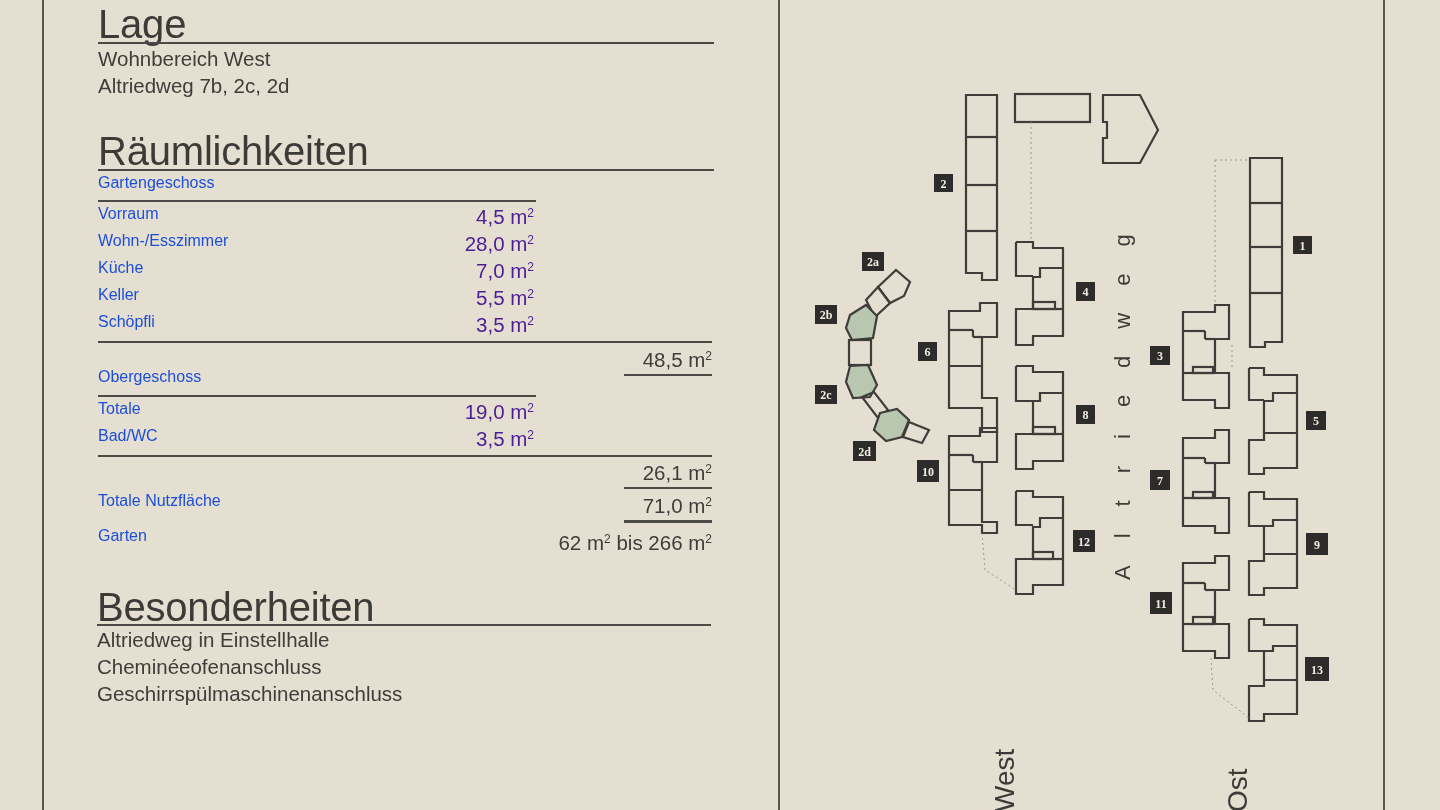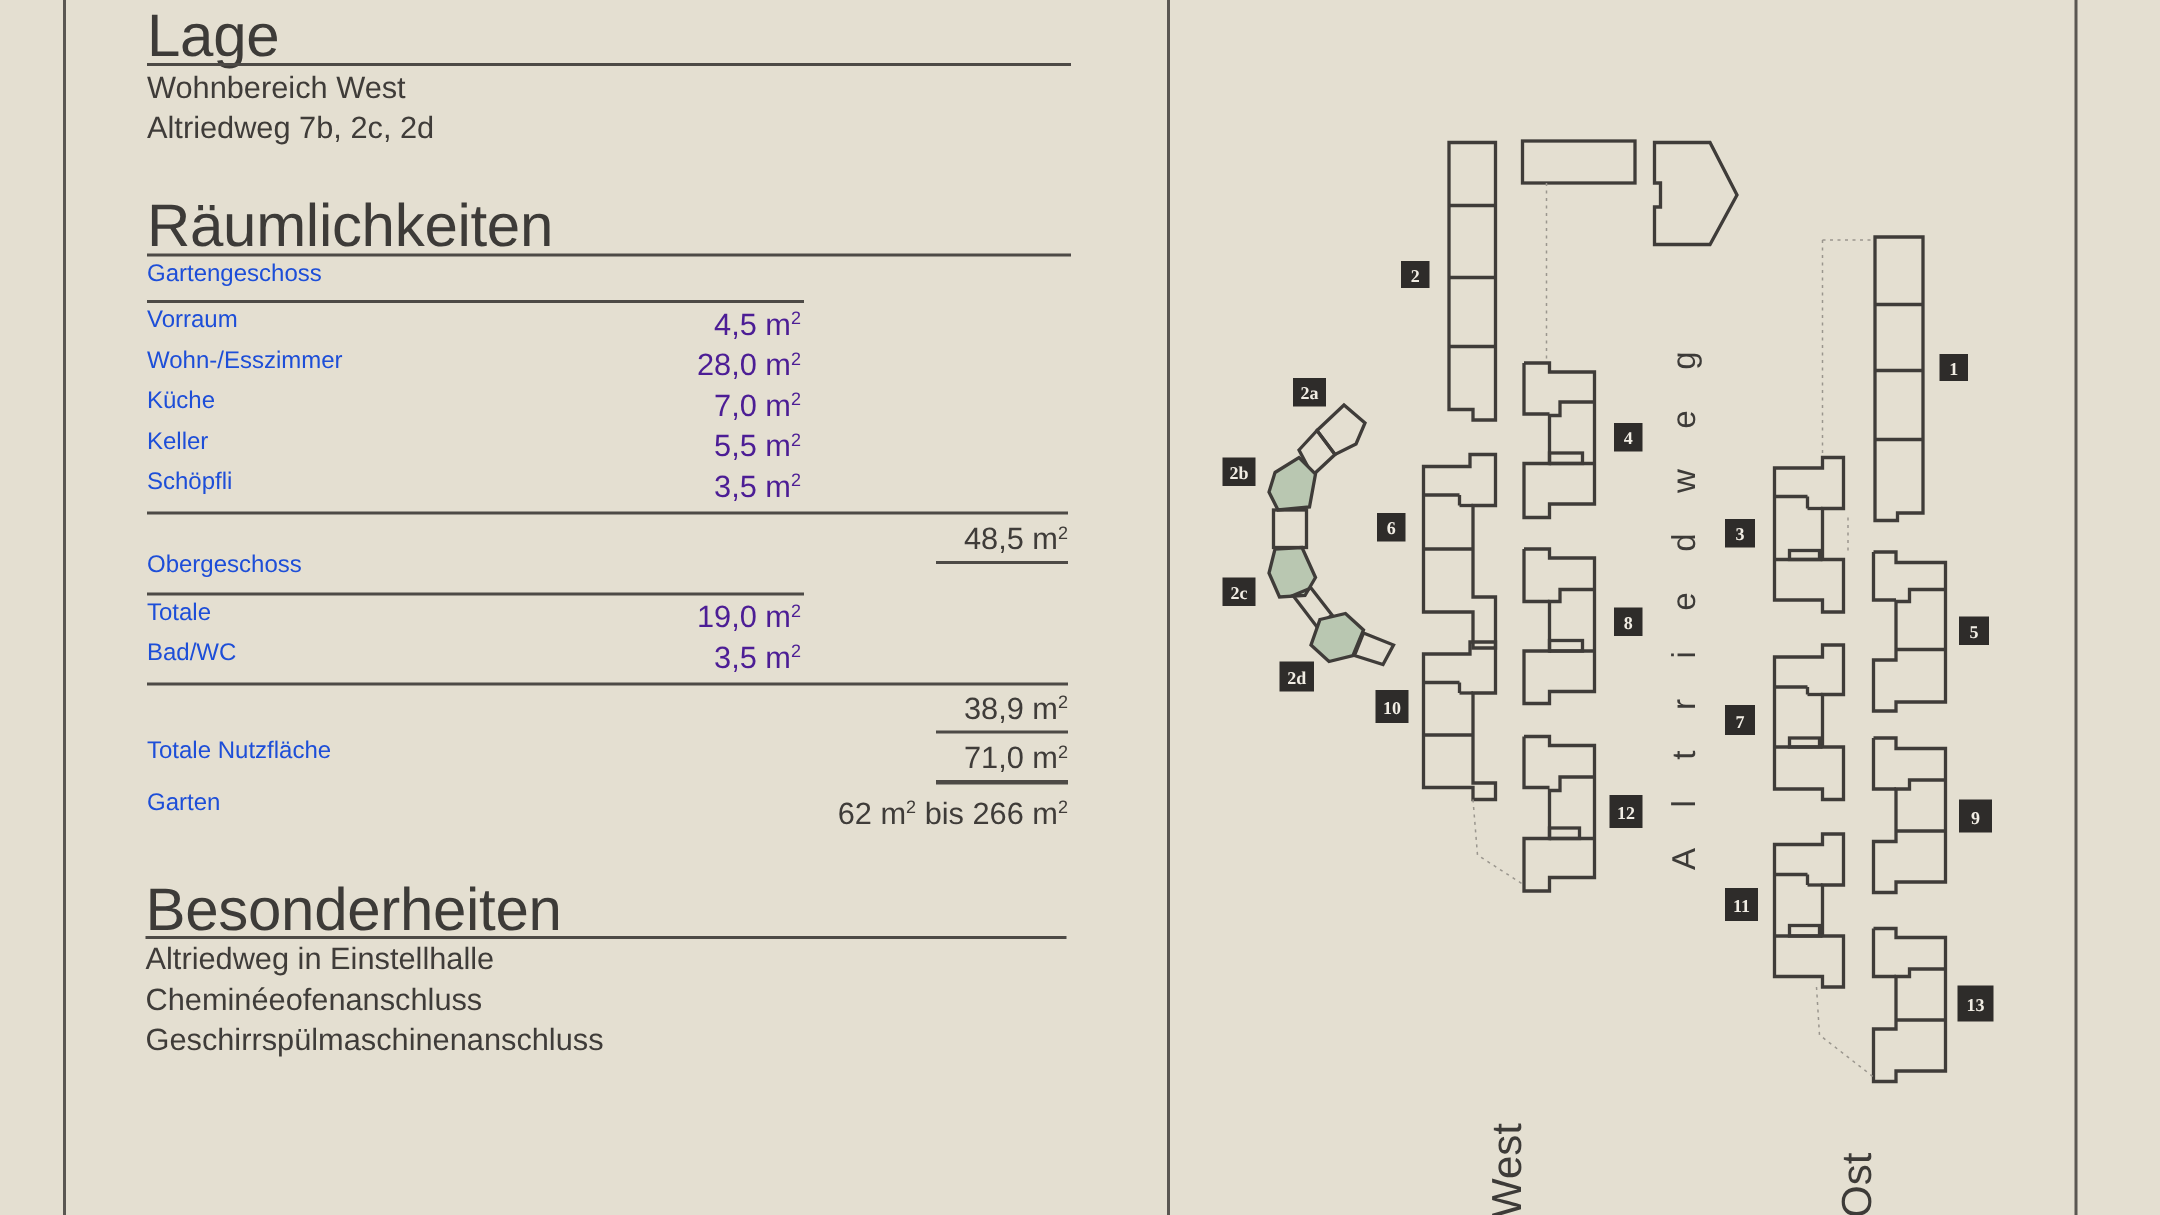--- a/index.html
+++ b/index.html
@@ -68,21 +68,21 @@
 
   <div>
     <div class="rowlabel" style="top:400px">Totale</div>
     <div class="rowval" style="top:400px"><span>19,0 m</span><sup>2</sup></div>
 
     <div class="rowlabel" style="top:427px">Bad/WC</div>
     <div class="rowval" style="top:427px"><span>3,5 m</span><sup>2</sup></div>
   </div>
 
   <div class="hrule" style="top:455px;left:0;width:614px"></div>
-  <div class="sumval" style="top:461px"><span>38,9 m</span><sup>2</sup></div>
+  <div class="sumval" style="top:461px"><span>26,1 m</span><sup>2</sup></div>
   <div class="sumline" style="top:487px"></div>
 
   <div class="rowlabel" style="top:492px">Totale Nutzfläche</div>
   <div class="sumval" style="top:494px"><span>71,0 m</span><sup>2</sup></div>
   <div class="sumline" style="top:520px;height:2.5px"></div>
 
   <div class="rowlabel" style="top:527px">Garten</div>
   <div class="sumval" style="top:531px"><span>62 m</span><sup>2</sup><span> bis 266 m</span><sup>2</sup></div>
 
   <div class="heading" style="top:585px;left:-1px">Besonderheiten</div>

